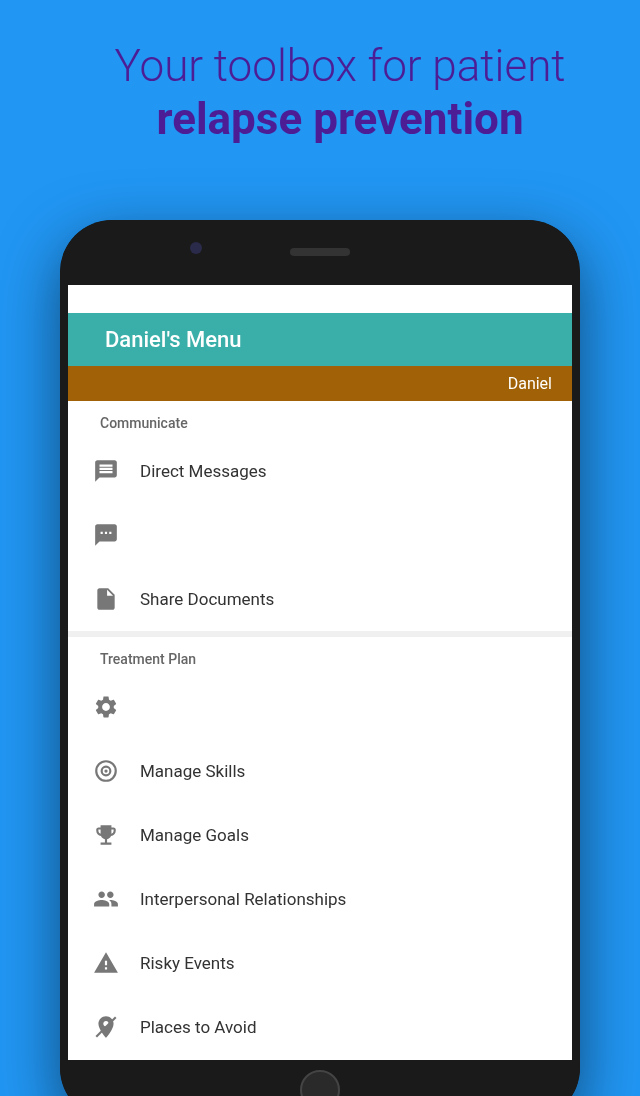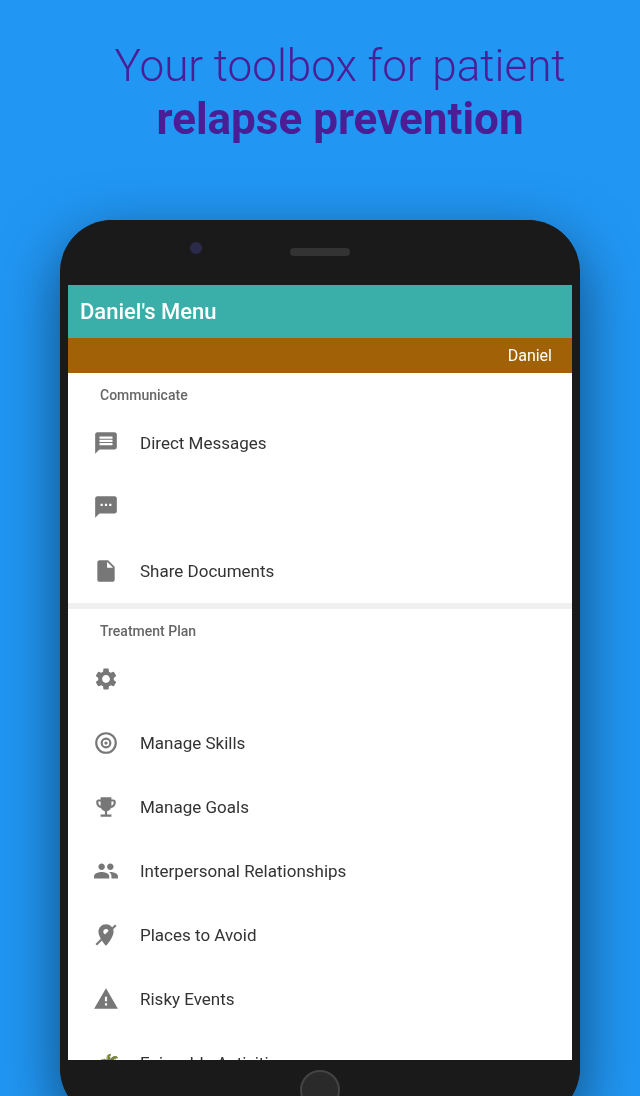--- a/index.html
+++ b/index.html
@@ -91,21 +91,22 @@
       left: 8px;
       right: 8px;
       bottom: 60px;
       background: white;
       overflow: hidden;
     }
 
     
     .app-header {
       background: #3AAFA9;
-      padding: 14px 12px;
+      padding: 14px 37px;
+      margin-top: 28px;
     }
 
     .app-header-title {
       color: white;
       font-size: 22px;
       font-weight: 500;
     }
 
     .app-user-bar {
       background: #a16207;
@@ -280,34 +281,34 @@
             <svg viewBox="0 0 24 24" xmlns="http://www.w3.org/2000/svg">
               <path d="M16 11c1.66 0 2.99-1.34 2.99-3S17.66 5 16 5c-1.66 0-3 1.34-3 3s1.34 3 3 3zm-8 0c1.66 0 2.99-1.34 2.99-3S9.66 5 8 5C6.34 5 5 6.34 5 8s1.34 3 3 3zm0 2c-2.33 0-7 1.17-7 3.5V19h14v-2.5c0-2.33-4.67-3.5-7-3.5zm8 0c-.29 0-.62.02-.97.05 1.16.84 1.97 1.97 1.97 3.45V19h6v-2.5c0-2.33-4.67-3.5-7-3.5z"></path>
             </svg>
           </div>
           <span class="menu-item-label">Interpersonal Relationships</span>
         </div>
 
         <div class="menu-item">
           <div class="menu-icon">
             <svg viewBox="0 0 24 24" xmlns="http://www.w3.org/2000/svg">
+              <path d="M1 21h22L12 2 1 21zm12-3h-2v-2h2v2zm0-4h-2v-4h2v4z"></path>
+            </svg>
+          </div>
+          <span class="menu-item-label">Risky Events</span>
+        </div>
+
+        <div class="menu-item">
+          <div class="menu-icon">
+            <svg viewBox="0 0 24 24" xmlns="http://www.w3.org/2000/svg">
               <path d="M12 2C8.13 2 5 5.13 5 9c0 5.25 7 13 7 13s7-7.75 7-13c0-3.87-3.13-7-7-7zm0 9.5c-1.38 0-2.5-1.12-2.5-2.5s1.12-2.5 2.5-2.5 2.5 1.12 2.5 2.5-1.12 2.5-2.5 2.5z"></path>
               <line x1="3" y1="21" x2="21" y2="3" stroke="#777" stroke-width="2"></line>
             </svg>
           </div>
           <span class="menu-item-label">Places to Avoid</span>
-        </div>
-
-        <div class="menu-item">
-          <div class="menu-icon">
-            <svg viewBox="0 0 24 24" xmlns="http://www.w3.org/2000/svg">
-              <path d="M1 21h22L12 2 1 21zm12-3h-2v-2h2v2zm0-4h-2v-4h2v4z"></path>
-            </svg>
-          </div>
-          <span class="menu-item-label">Risky Events</span>
         </div>
 
         <div class="menu-item">
           <div class="menu-icon">
             <svg viewBox="0 0 24 24" xmlns="http://www.w3.org/2000/svg">
 
               <text x="3" y="21" font-size="20" fill="#777">🌴</text>
             </svg>
           </div>
           <span class="menu-item-label">Enjoyable Activities</span>

